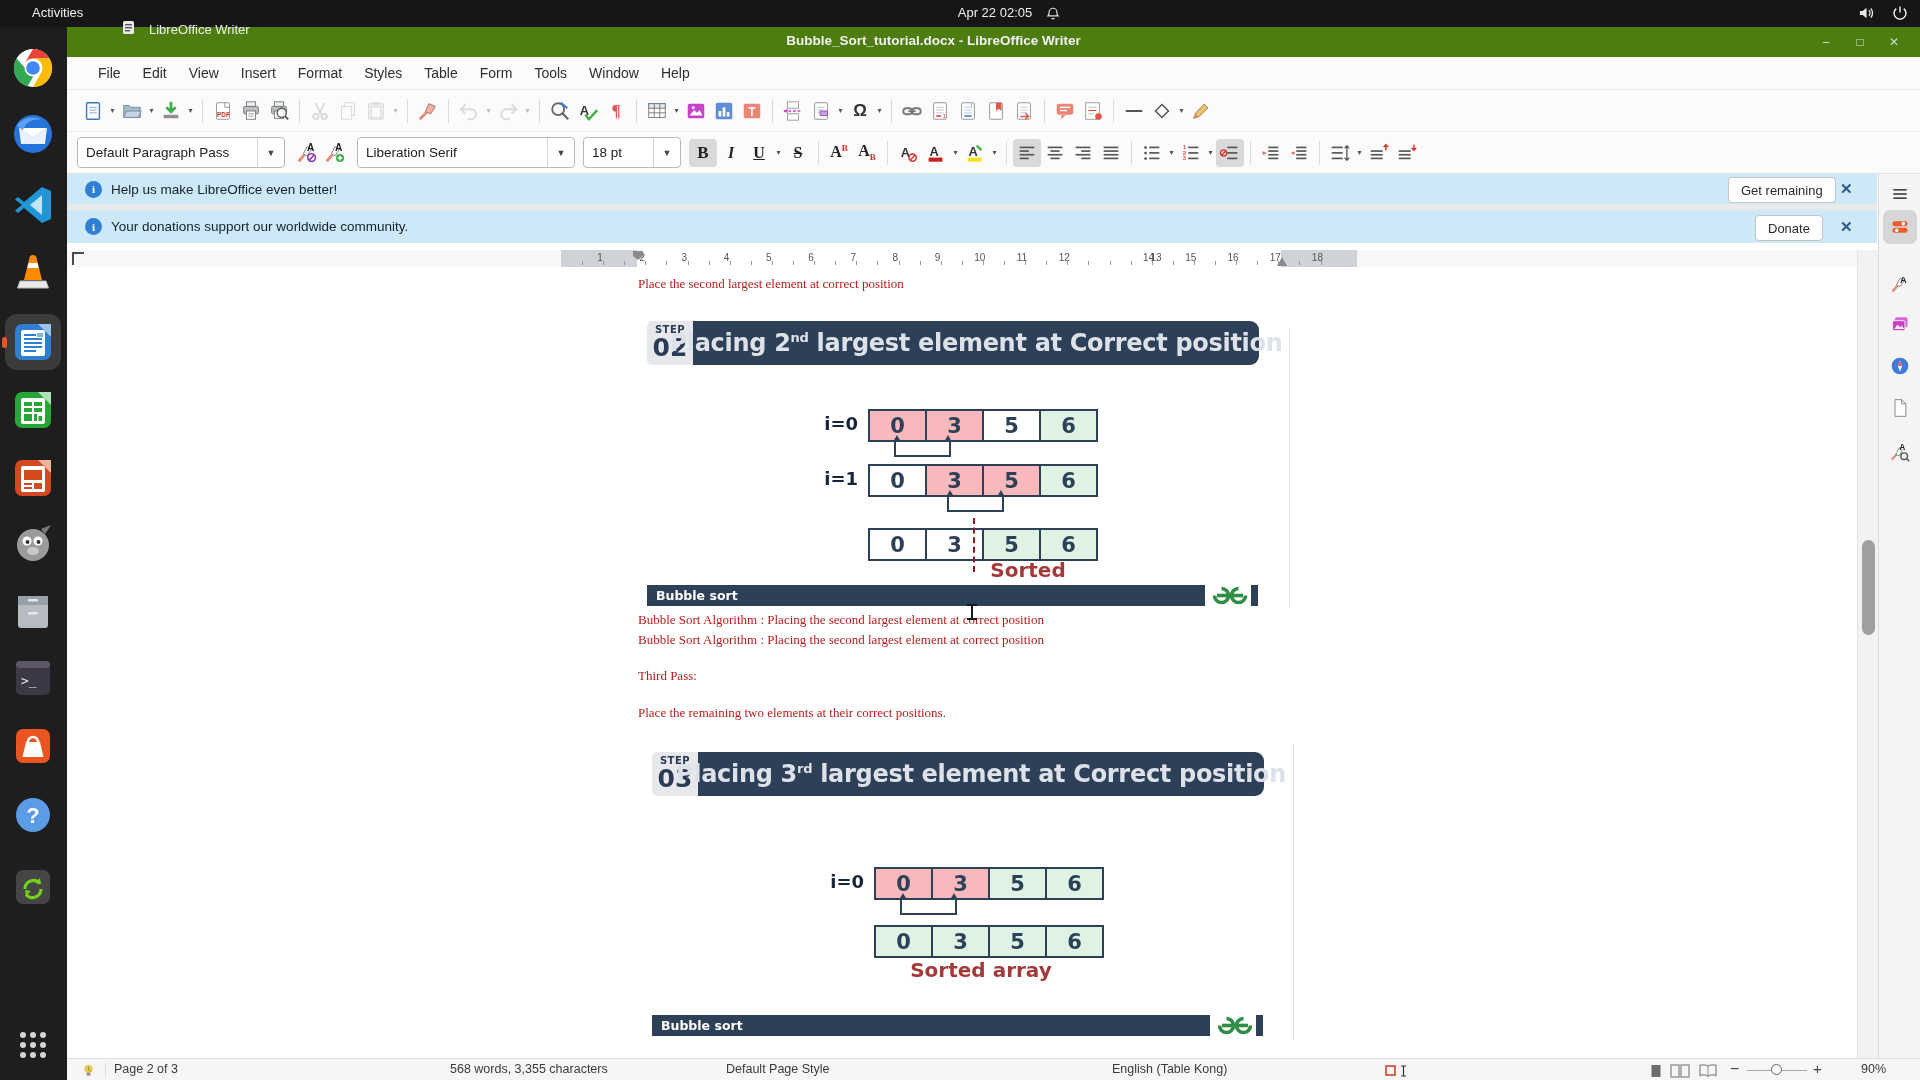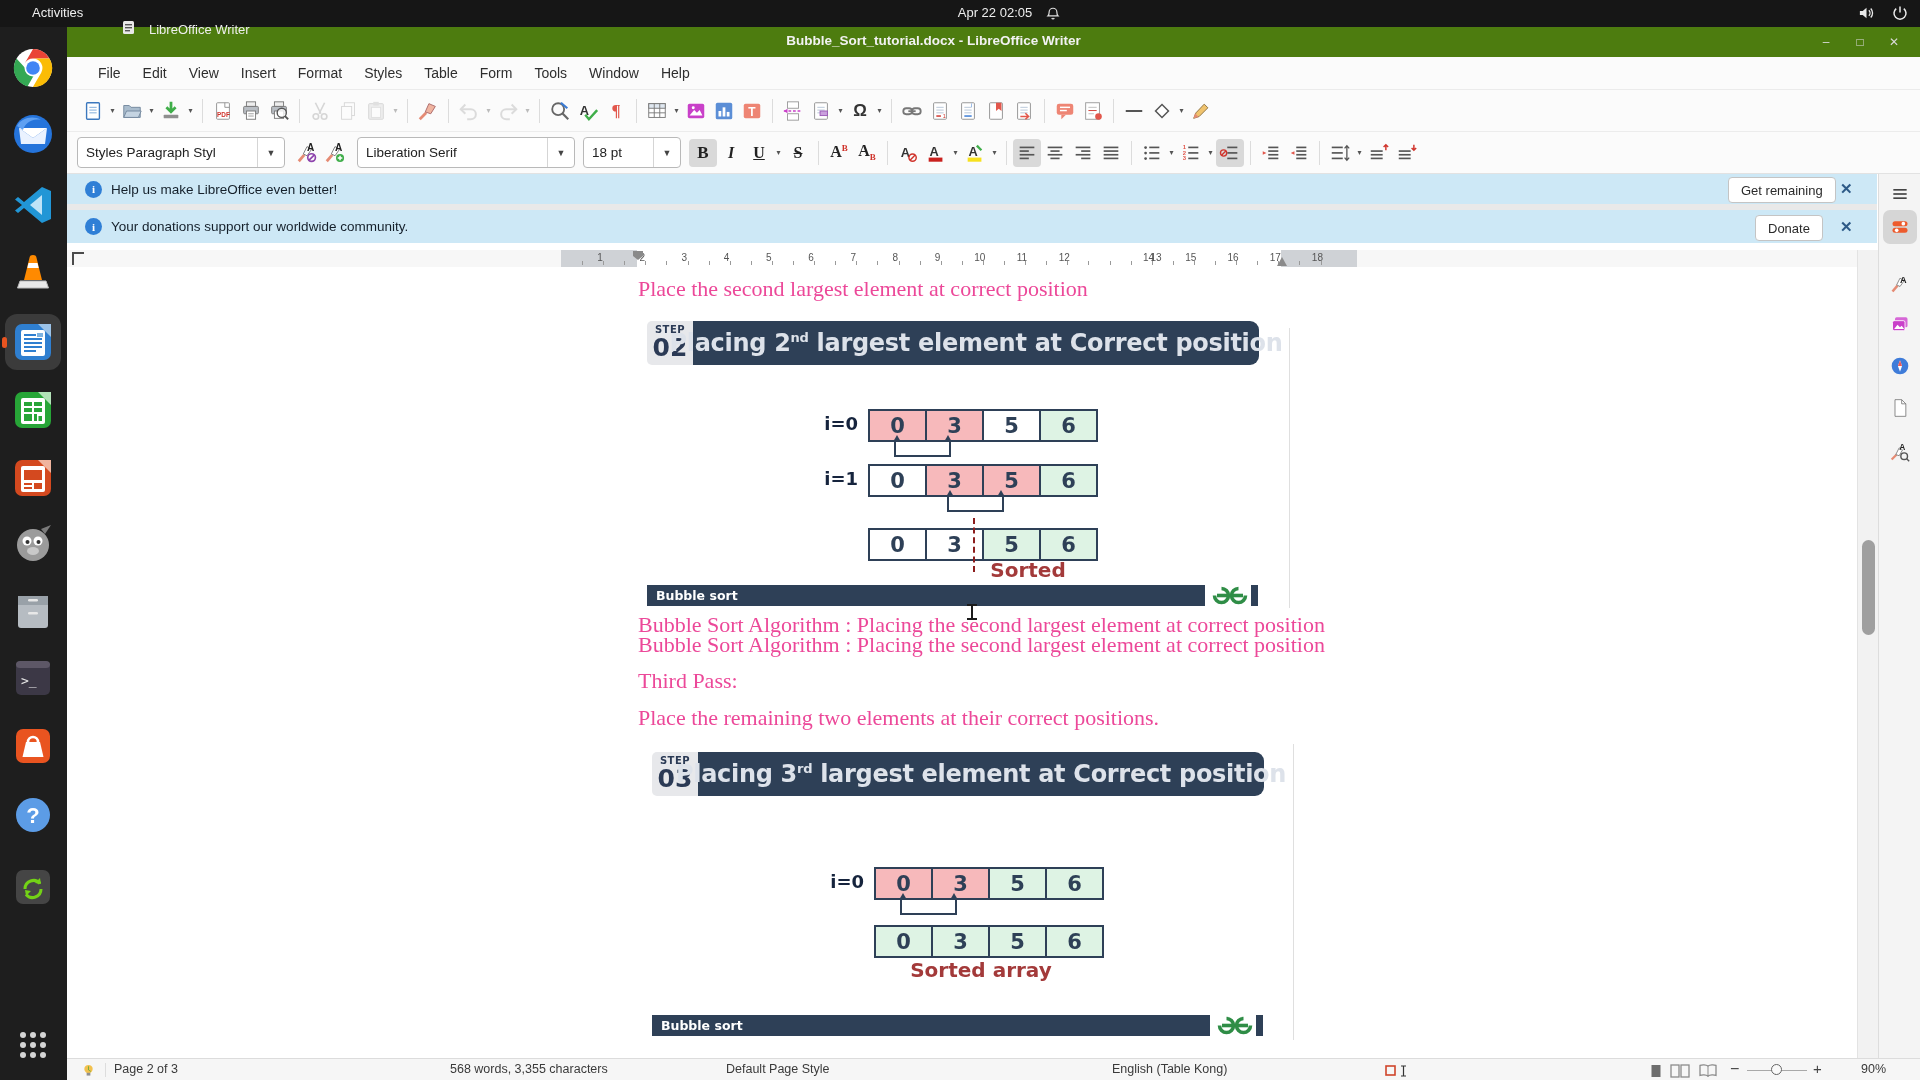--- a/index.html
+++ b/index.html
@@ -46,21 +46,21 @@
   
   #ruler{position:absolute;left:67px;top:250px;width:1790px;height:17px;background:#f7f7f7;font-size:10px;color:#555}
   #ruler .strip{position:absolute;left:494px;top:0;width:796px;height:17px;background:#cfd2d6}
   #ruler .active{position:absolute;left:570px;top:0;width:644px;height:17px;background:#fff}
   .rnum{position:absolute;top:2px;width:20px;text-align:center}
   .rtick{position:absolute;top:11px;width:1px;height:4px;background:#9a9a9a}
   .rmark{position:absolute;background:#8a8a8a}
   #corner-l{position:absolute;left:72px;top:252px;width:10px;height:11px;border-left:2px solid #4a4a4a;border-top:2px solid #4a4a4a}
   
   #docarea{position:absolute;left:67px;top:268px;width:1790px;height:790px;background:#fff;overflow:hidden}
-  .dtext{position:absolute;font-family:"Liberation Serif",serif;font-size:22px;color:#ec4899;white-space:nowrap}
+  .dtext{position:absolute;font-family:"Liberation Serif",serif;font-size:13px;color:#b91c1c;white-space:nowrap}
   .boundary{position:absolute;width:1px;background:#dfdfdf}
   
   .stepbox{position:absolute;width:46px;height:44px;background:#e7e8eb;border-radius:5px 0 0 5px;
     display:flex;flex-direction:column;align-items:center;justify-content:center;color:#2b3a55;font-family:"DejaVu Sans",sans-serif}
   .stepbox .w{font-size:10px;font-weight:bold;letter-spacing:.5px;line-height:10px}
   .stepbox .n{font-size:25px;font-weight:bold;line-height:26px}
   .stepbar{position:absolute;height:44px;background:#2e4057;border-radius:0 9px 9px 0;display:flex;align-items:center;justify-content:center;
     color:#dde2ea;font:bold 24px "DejaVu Sans",sans-serif;letter-spacing:-.3px;white-space:nowrap}
   .stepbar sup{font-size:13px}
   .arr{position:absolute;display:flex}
@@ -406,21 +406,21 @@
     <span class="caret">▾</span>
     <span class="tbtn">
       <svg width="22" height="22" viewBox="0 0 24 24">
         <path d="M4 20l2.5-6 9-9.5 4 4L10 18z" fill="#f0c36d" stroke="#8a6d3b"></path>
         <path d="M4 20l5.5-1.5-4-4z" fill="#e58b74"></path>
       </svg>
     </span>
   </div>
 <div id="fmtbar">
   <div class="combo" style="width:206px">
-    <span class="val" style="flex:1">Styles Paragraph Styl</span>
+    <span class="val" style="flex:1">Default Paragraph Pass</span>
       <span class="dd">▼</span>
   </div>
   <span class="tbtn">
       <svg width="22" height="22" viewBox="0 0 24 24">
         <path d="M3 21l6-7" stroke="#e58b74" stroke-width="3"></path>
         <path d="M8 13l4-8 5 3-5 7z" fill="#fff" stroke="#777"></path>
         <text x="12" y="10" font-size="11" font-weight="bold" fill="#222">A</text>
         <circle cx="17" cy="17" r="4.2" fill="none" stroke="#8e44ad" stroke-width="1.8"></circle>
         <line x1="14" y1="20" x2="20" y2="14" stroke="#8e44ad" stroke-width="1.8"></line>
       </svg>

